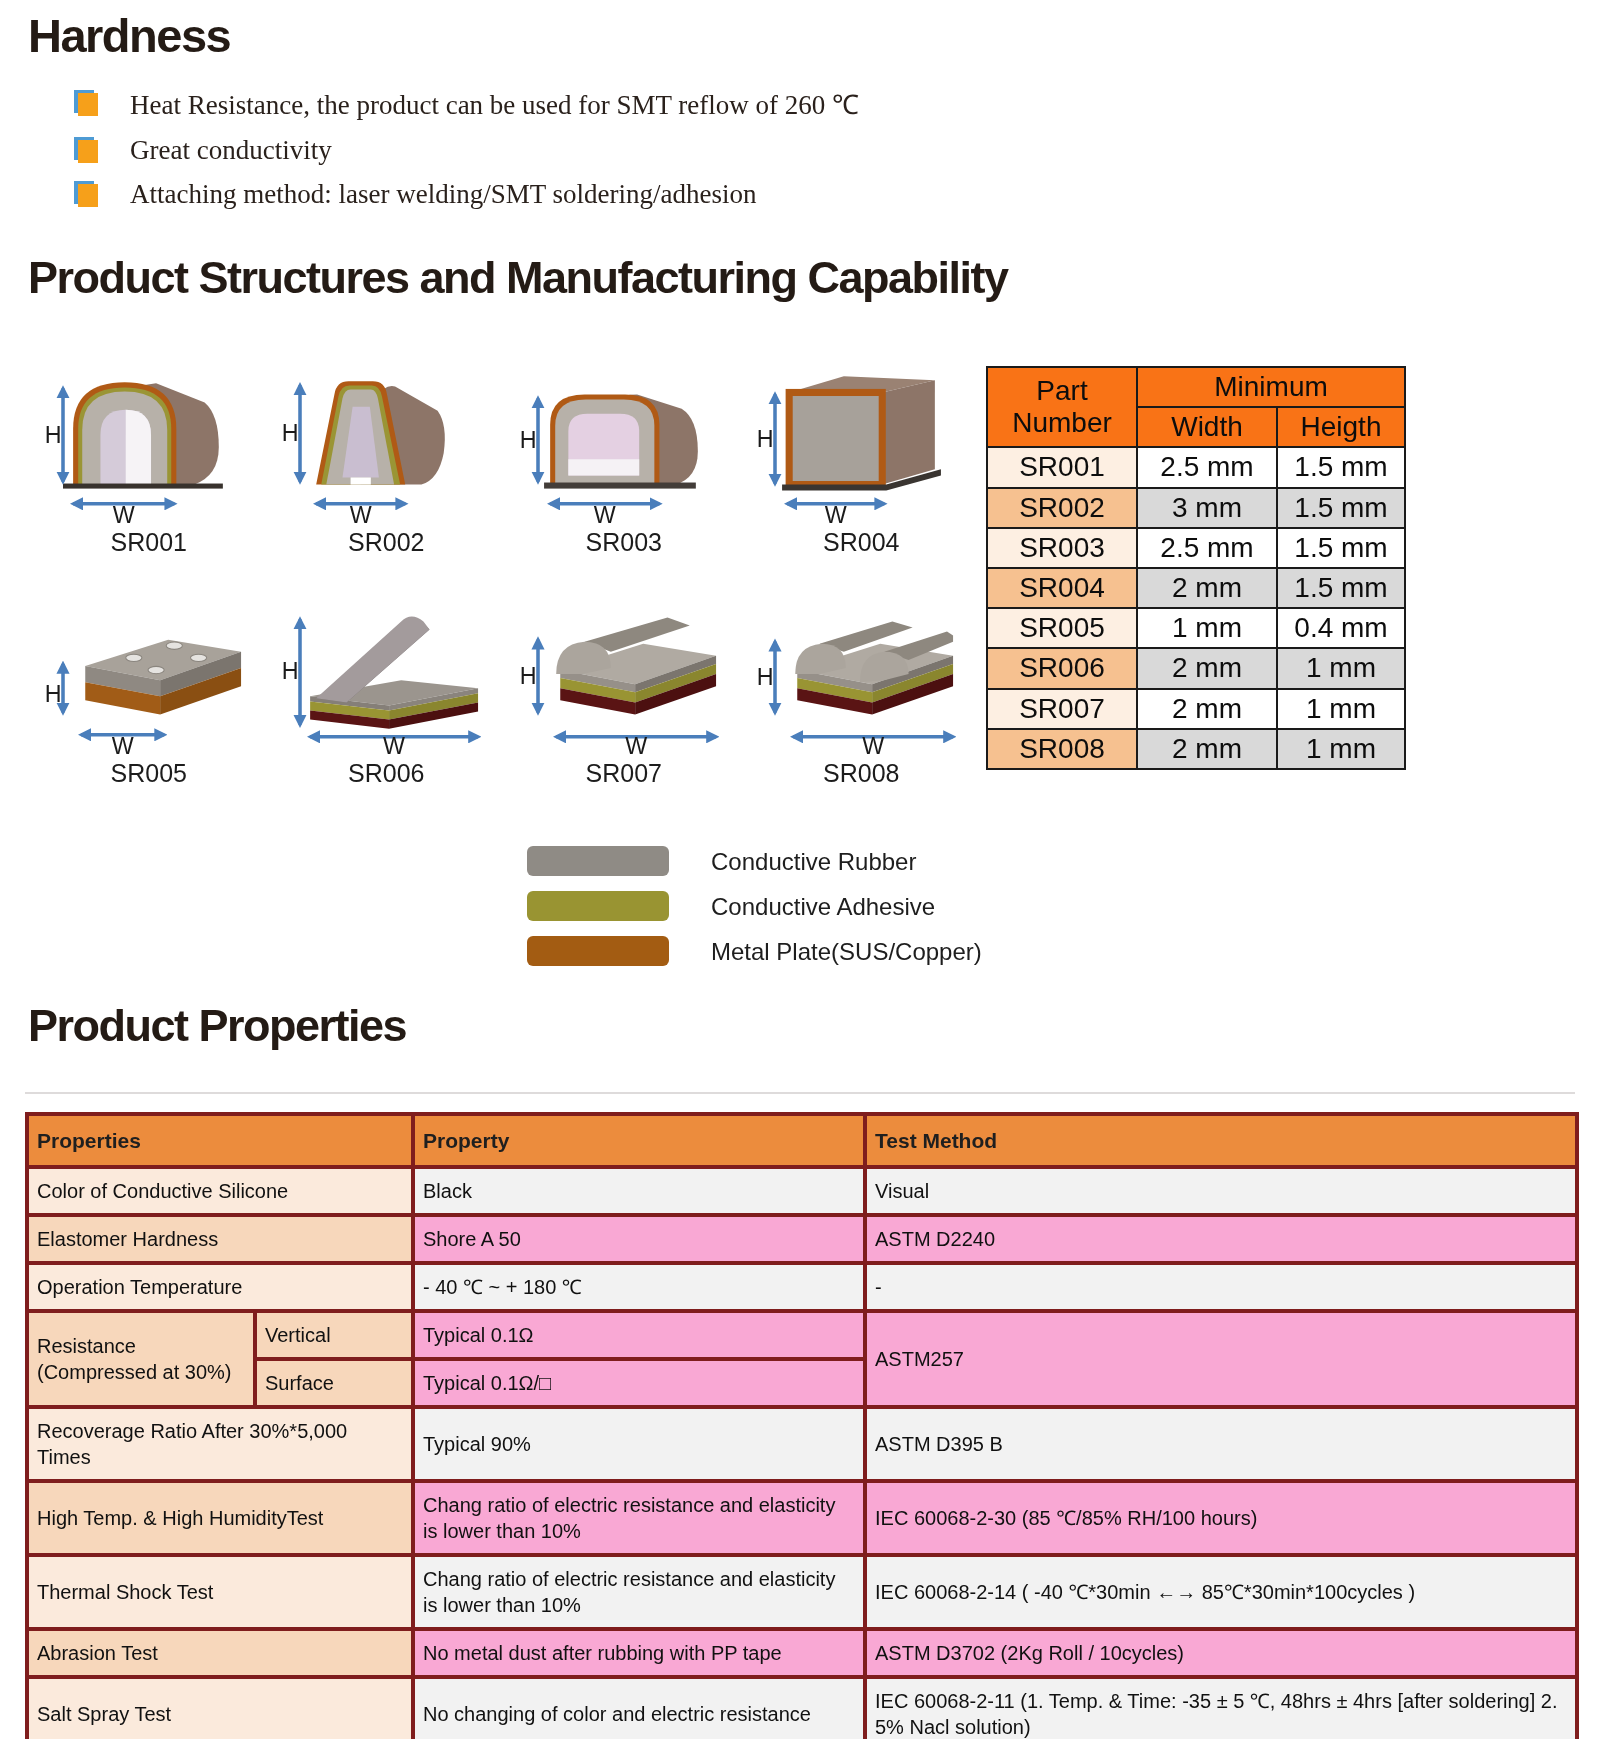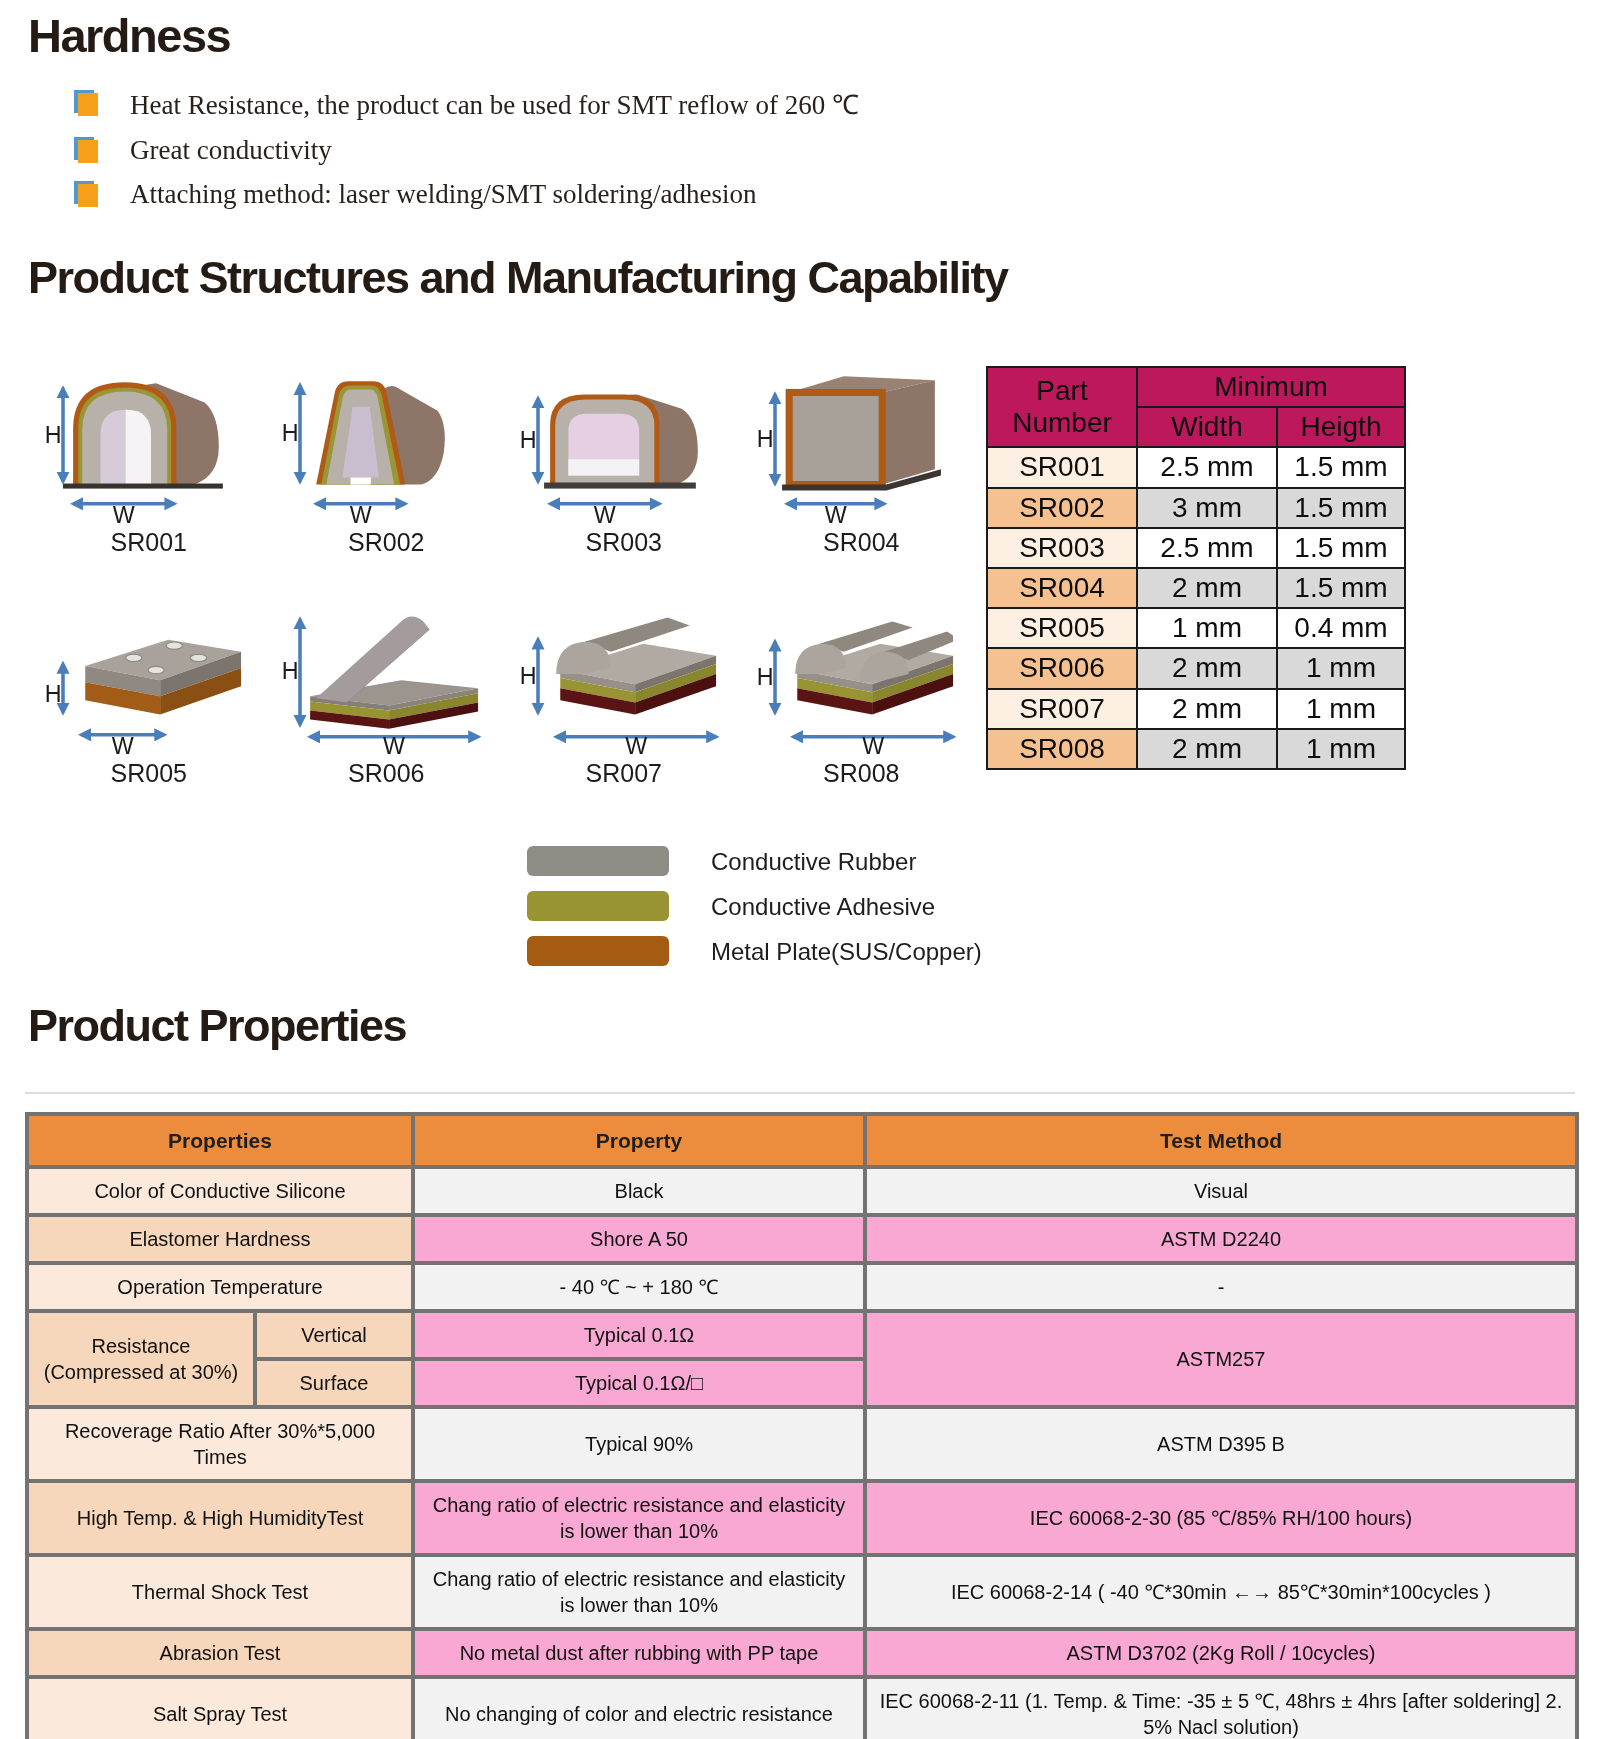--- a/index.html
+++ b/index.html
@@ -33,21 +33,21 @@
   .fig-caption{font-size:25px;color:#1c1c1c;margin-top:4px;}
   .dim-line{stroke:#4a7ebb;stroke-width:3.5;}
   .dimtext{font-family:"Liberation Sans",sans-serif;font-size:23px;fill:#1b1b1b;}
   .wtext{text-anchor:middle;}
   
   table.parts{
     border-collapse:collapse;margin-left:6px;margin-top:14px;
     font-size:28px;text-align:center;color:#0d0d0d;
   }
   table.parts th,table.parts td{border:2px solid #1a1a1a;padding:3px 8px;font-weight:normal;line-height:1.15;}
-  table.parts th{background:#be185d;}
+  table.parts th{background:#f97316;}
   table.parts col.c-part{width:150px;}
   table.parts col.c-w{width:140px;}
   table.parts col.c-h{width:128px;}
   td.p-odd{background:#fdefe2;}
   td.p-even{background:#f6c190;}
   td.d-odd{background:#ffffff;}
   td.d-even{background:#d9d9d9;}
   
   .legend{margin:58px 0 0 527px;display:flex;flex-direction:column;gap:15px;}
   .legend-row{display:flex;align-items:flex-end;gap:42px;}
@@ -56,21 +56,21 @@
   .sw1{background:#999432;}
   .sw2{background:#a35c12;}
   .legend-label{font-size:24px;color:#1e1e1e;}
   
   .rule{border:none;border-top:2px solid #dedbdb;width:1550px;margin:40px auto 0 25px;}
   table.props{
     border-collapse:collapse;margin:18px 0 0 25px;width:1550px;
     font-size:20px;color:#111;table-layout:fixed;
   }
   table.props th,table.props td{
-    border:4px solid #737373;text-align:center;padding:9px 8px;line-height:1.3;
+    border:4px solid #7f1d1d;text-align:left;padding:9px 8px;line-height:1.3;
   }
   table.props th{background:#ec8c3d;font-weight:bold;font-size:21px;color:#1f1f1f;padding:11px 8px;}
   td.c1l{background:#fbeadc;}
   td.c1d{background:#f7d7bb;}
   td.vl{background:#f2f2f2;}
   td.vd{background:#f9a8d4;}
   td.left{text-align:left;padding-left:12px;}
   td.prename{white-space:pre-line;}
   td.tight{padding:6px 8px;}
 </style>

